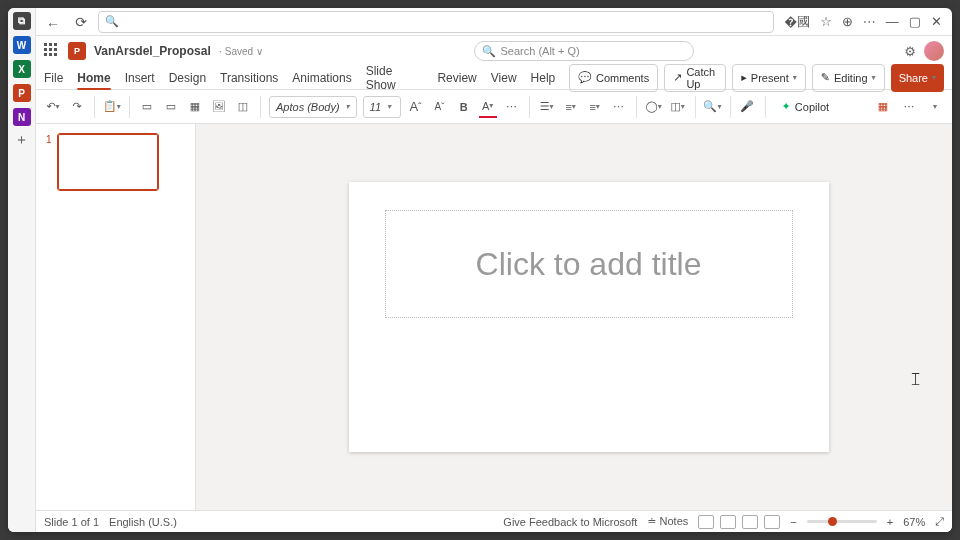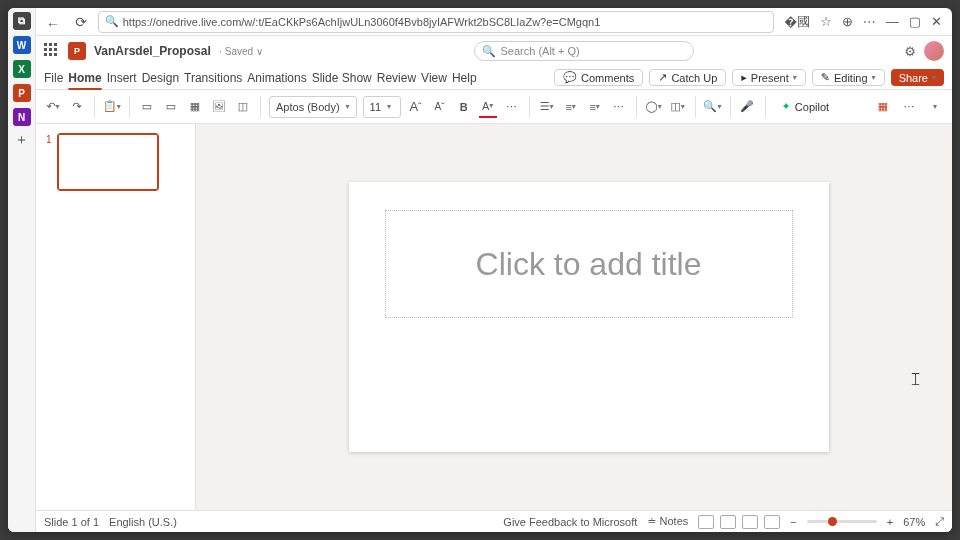--- a/index.html
+++ b/index.html
@@ -26,33 +26,33 @@
   .waffle span{background:#555;}
   .pptlogo{width:18px;height:18px;background:#c43e1c;border-radius:3px;color:#fff;font-size:9px;display:flex;align-items:center;justify-content:center;font-weight:bold;}
   .docname{color:#444;font-weight:bold;}
   .saved{color:#888;font-size:10px;}
   .searchwrap{flex:1;display:flex;justify-content:center;}
   .searchbox{width:220px;height:20px;border:1px solid #d0d0d0;border-radius:10px;font-size:11px;color:#888;display:flex;align-items:center;padding:0 8px;gap:4px;}
   .avatar{width:20px;height:20px;border-radius:50%;background:linear-gradient(135deg,#e8a,#c76);}
   .gear{color:#666;font-size:13px;}
 
   
-  .tabrow{height:24px;display:flex;align-items:center;padding:0 8px;gap:5px;font-size:12px;color:#444;border-bottom:1px solid #e1e1e1;}
+  .tabrow{height:24px;display:flex;align-items:center;padding:0 8px;gap:14px;font-size:12px;color:#444;border-bottom:1px solid #e1e1e1;}
   .tab{cursor:pointer;}
   .tab.active{font-weight:600;text-decoration:underline;text-underline-offset:6px;text-decoration-color:#c43e1c;text-decoration-thickness:2px;}
   .tabsright{margin-left:auto;display:flex;gap:6px;}
   .pillbtn{border:1px solid #d0d0d0;border-radius:4px;padding:1px 8px;font-size:11px;display:flex;align-items:center;gap:4px;color:#333;}
   .sharebtn{background:#c43e1c;color:#fff;border:none;}
 
   
   .ribbon{height:34px;display:flex;align-items:center;padding:0 8px;gap:8px;border-bottom:1px solid #e1e1e1;font-size:11px;color:#444;}
   .rgroup{display:flex;align-items:center;gap:6px;}
   .sep{width:1px;height:22px;background:#e1e1e1;}
   .rbtn{min-width:18px;height:22px;display:flex;align-items:center;justify-content:center;color:#555;}
-  .fontbox{border:1px solid #d0d0d0;border-radius:3px;height:22px;padding:0 6px;display:flex;align-items:center;gap:6px;}
+  .fontbox{border:1px solid #d0d0d0;border-radius:3px;height:22px;padding:0 6px;display:flex;align-items:center;gap:6px;font-style:italic;}
   .fontbox.small{width:38px;}
   .caret{font-size:8px;color:#777;}
   .bold{font-weight:bold;}
   .fcolor{border-bottom:2px solid #d13;}
   .copilot{color:#0b6;}
   .ribright{margin-left:auto;display:flex;align-items:center;gap:8px;}
 
   
   .workarea{flex:1;display:flex;background:#f3f2f1;min-height:0;}
   .thumbs{width:160px;background:#fff;border-right:1px solid #e1e1e1;padding:10px;}
@@ -89,21 +89,20 @@
     <div class="plus">＋</div>
   </div>
 
   <div class="maincol">
 
     <div class="browserbar">
       <div class="navbtn">←</div>
       <div class="navbtn">⟳</div>
       <div class="urlwrap">
         <span>🔍</span>
-        <span>https://onedrive.live.com/w/:t/EaCKkPs6AchIjwULn3060f4Bvb8jyIAFWrkt2bSC8LIaZw?e=CMgqn1</span>
       </div>
       <div class="wicons">
         <span>�國</span>
         <span>☆</span>
         <span>⊕</span>
         <span>⋯</span>
         <span>—</span>
         <span>▢</span>
         <span>✕</span>
       </div>

